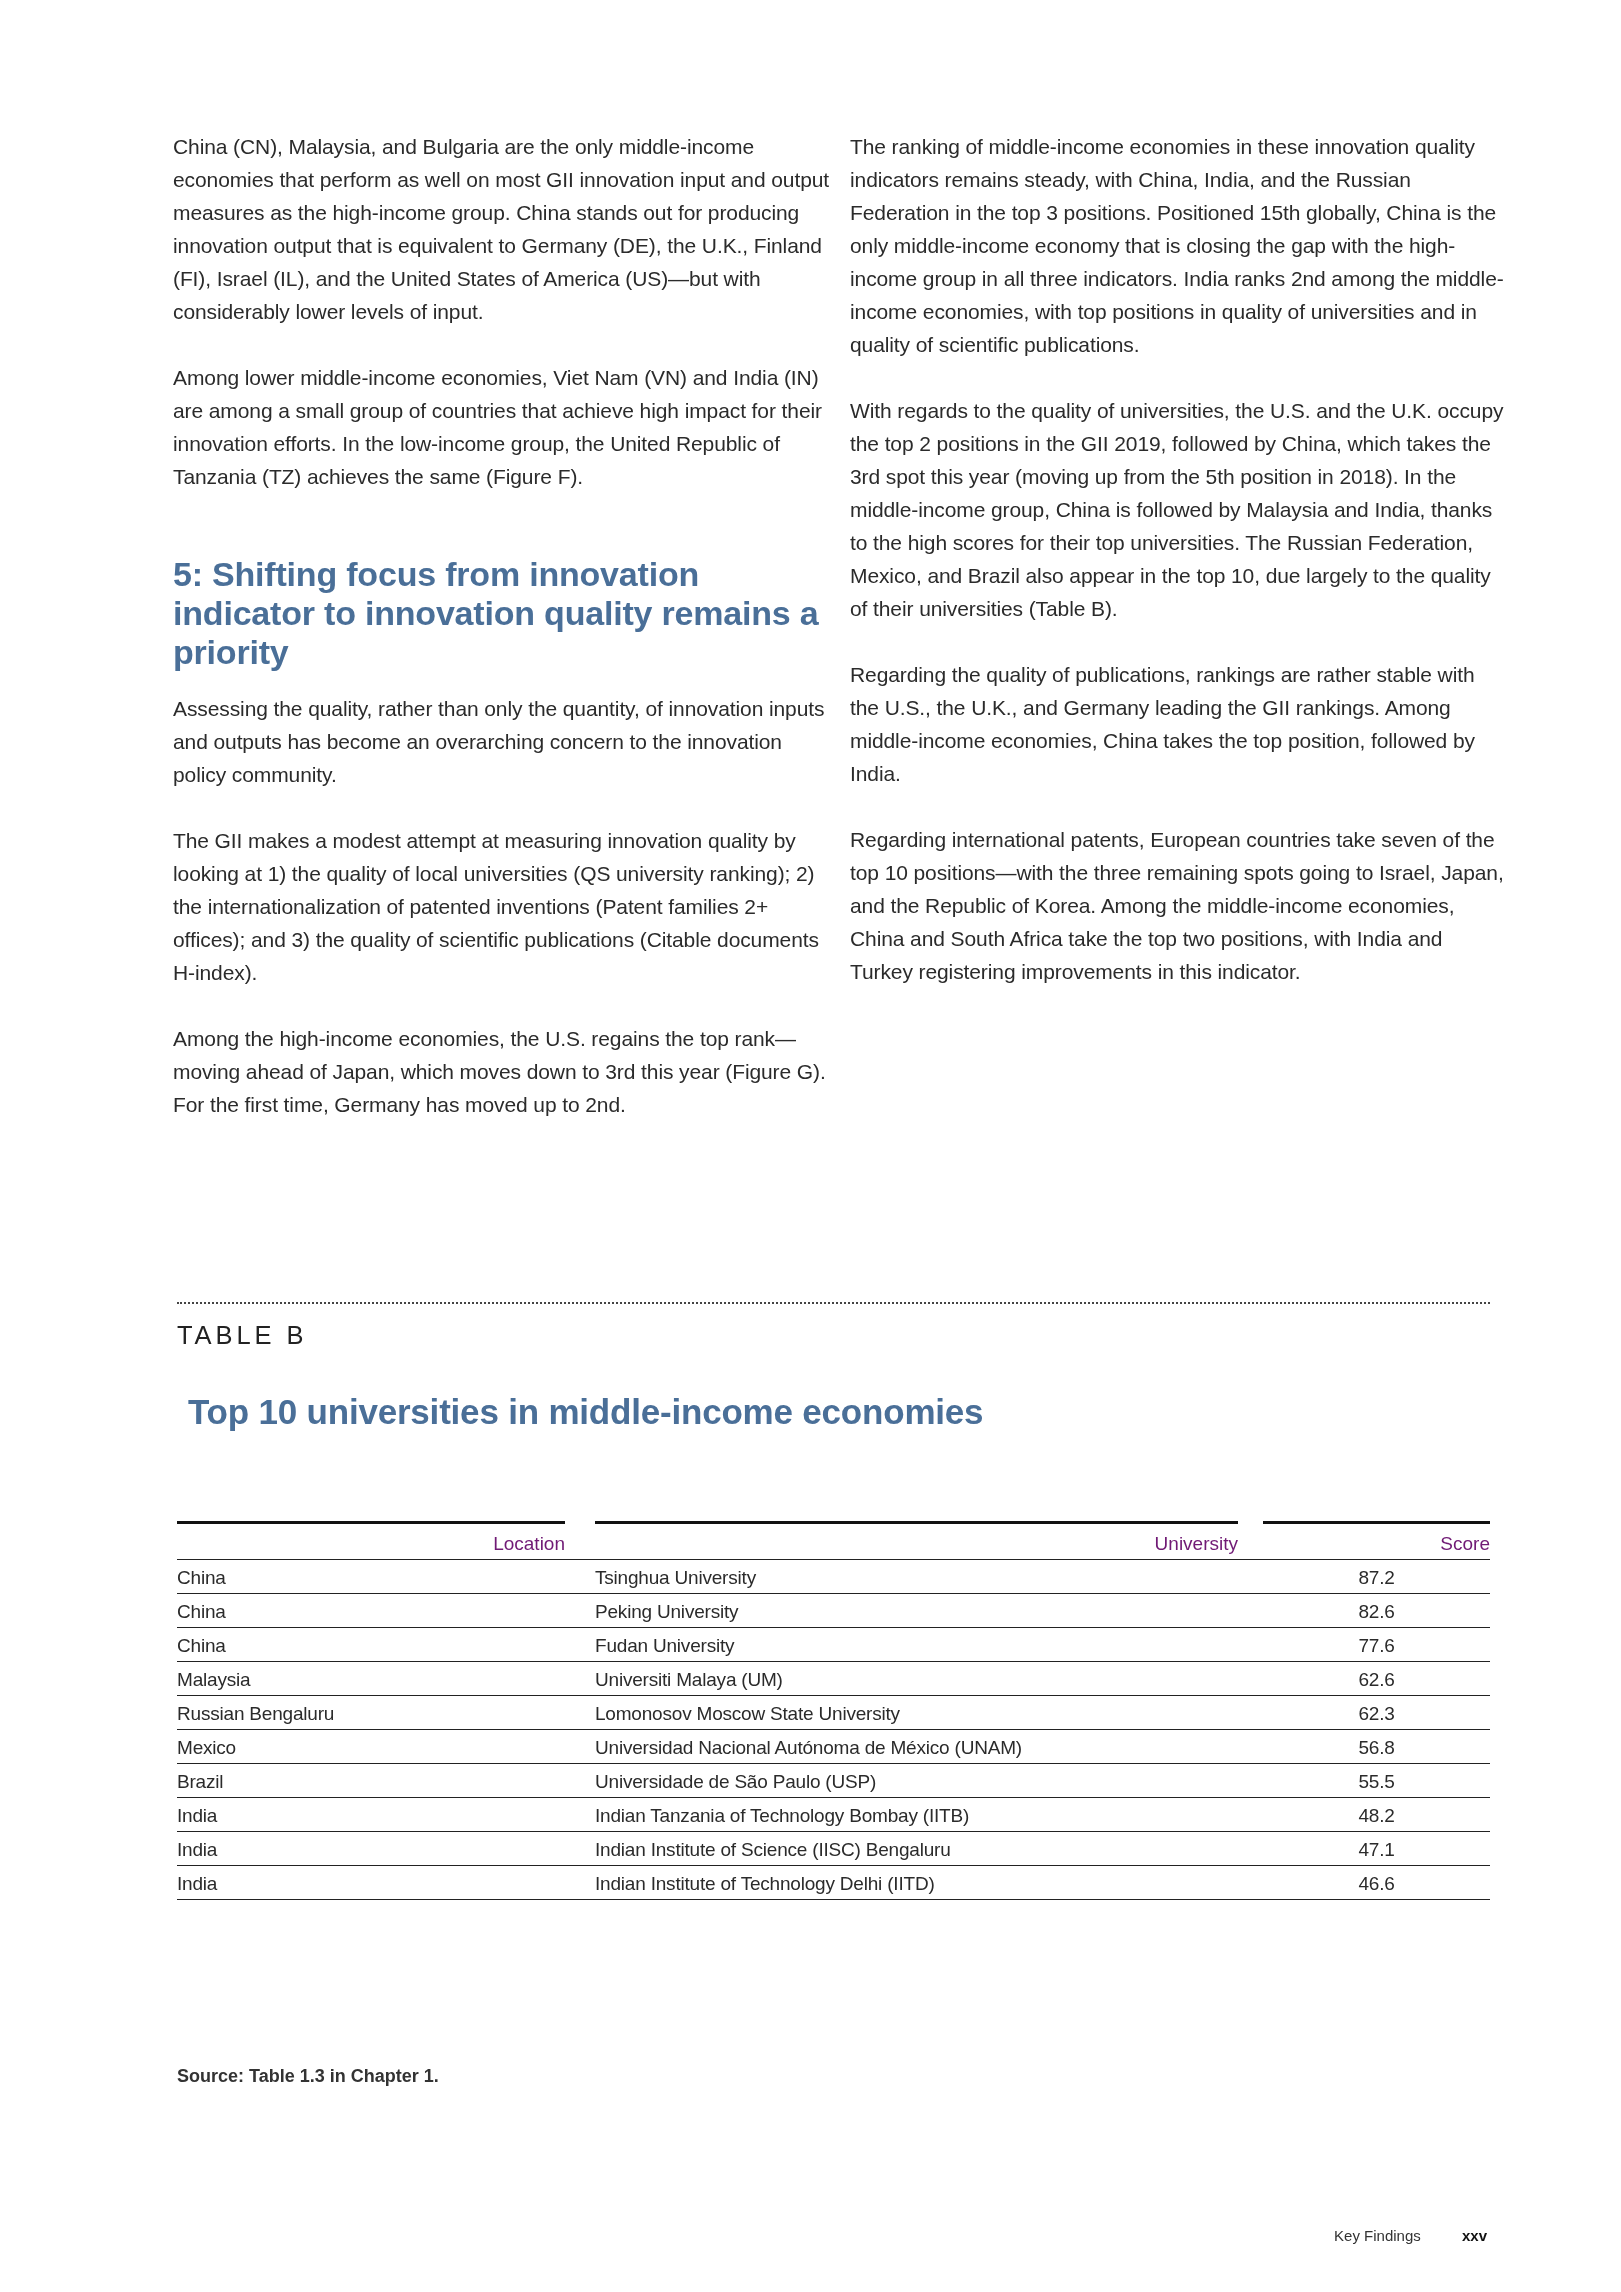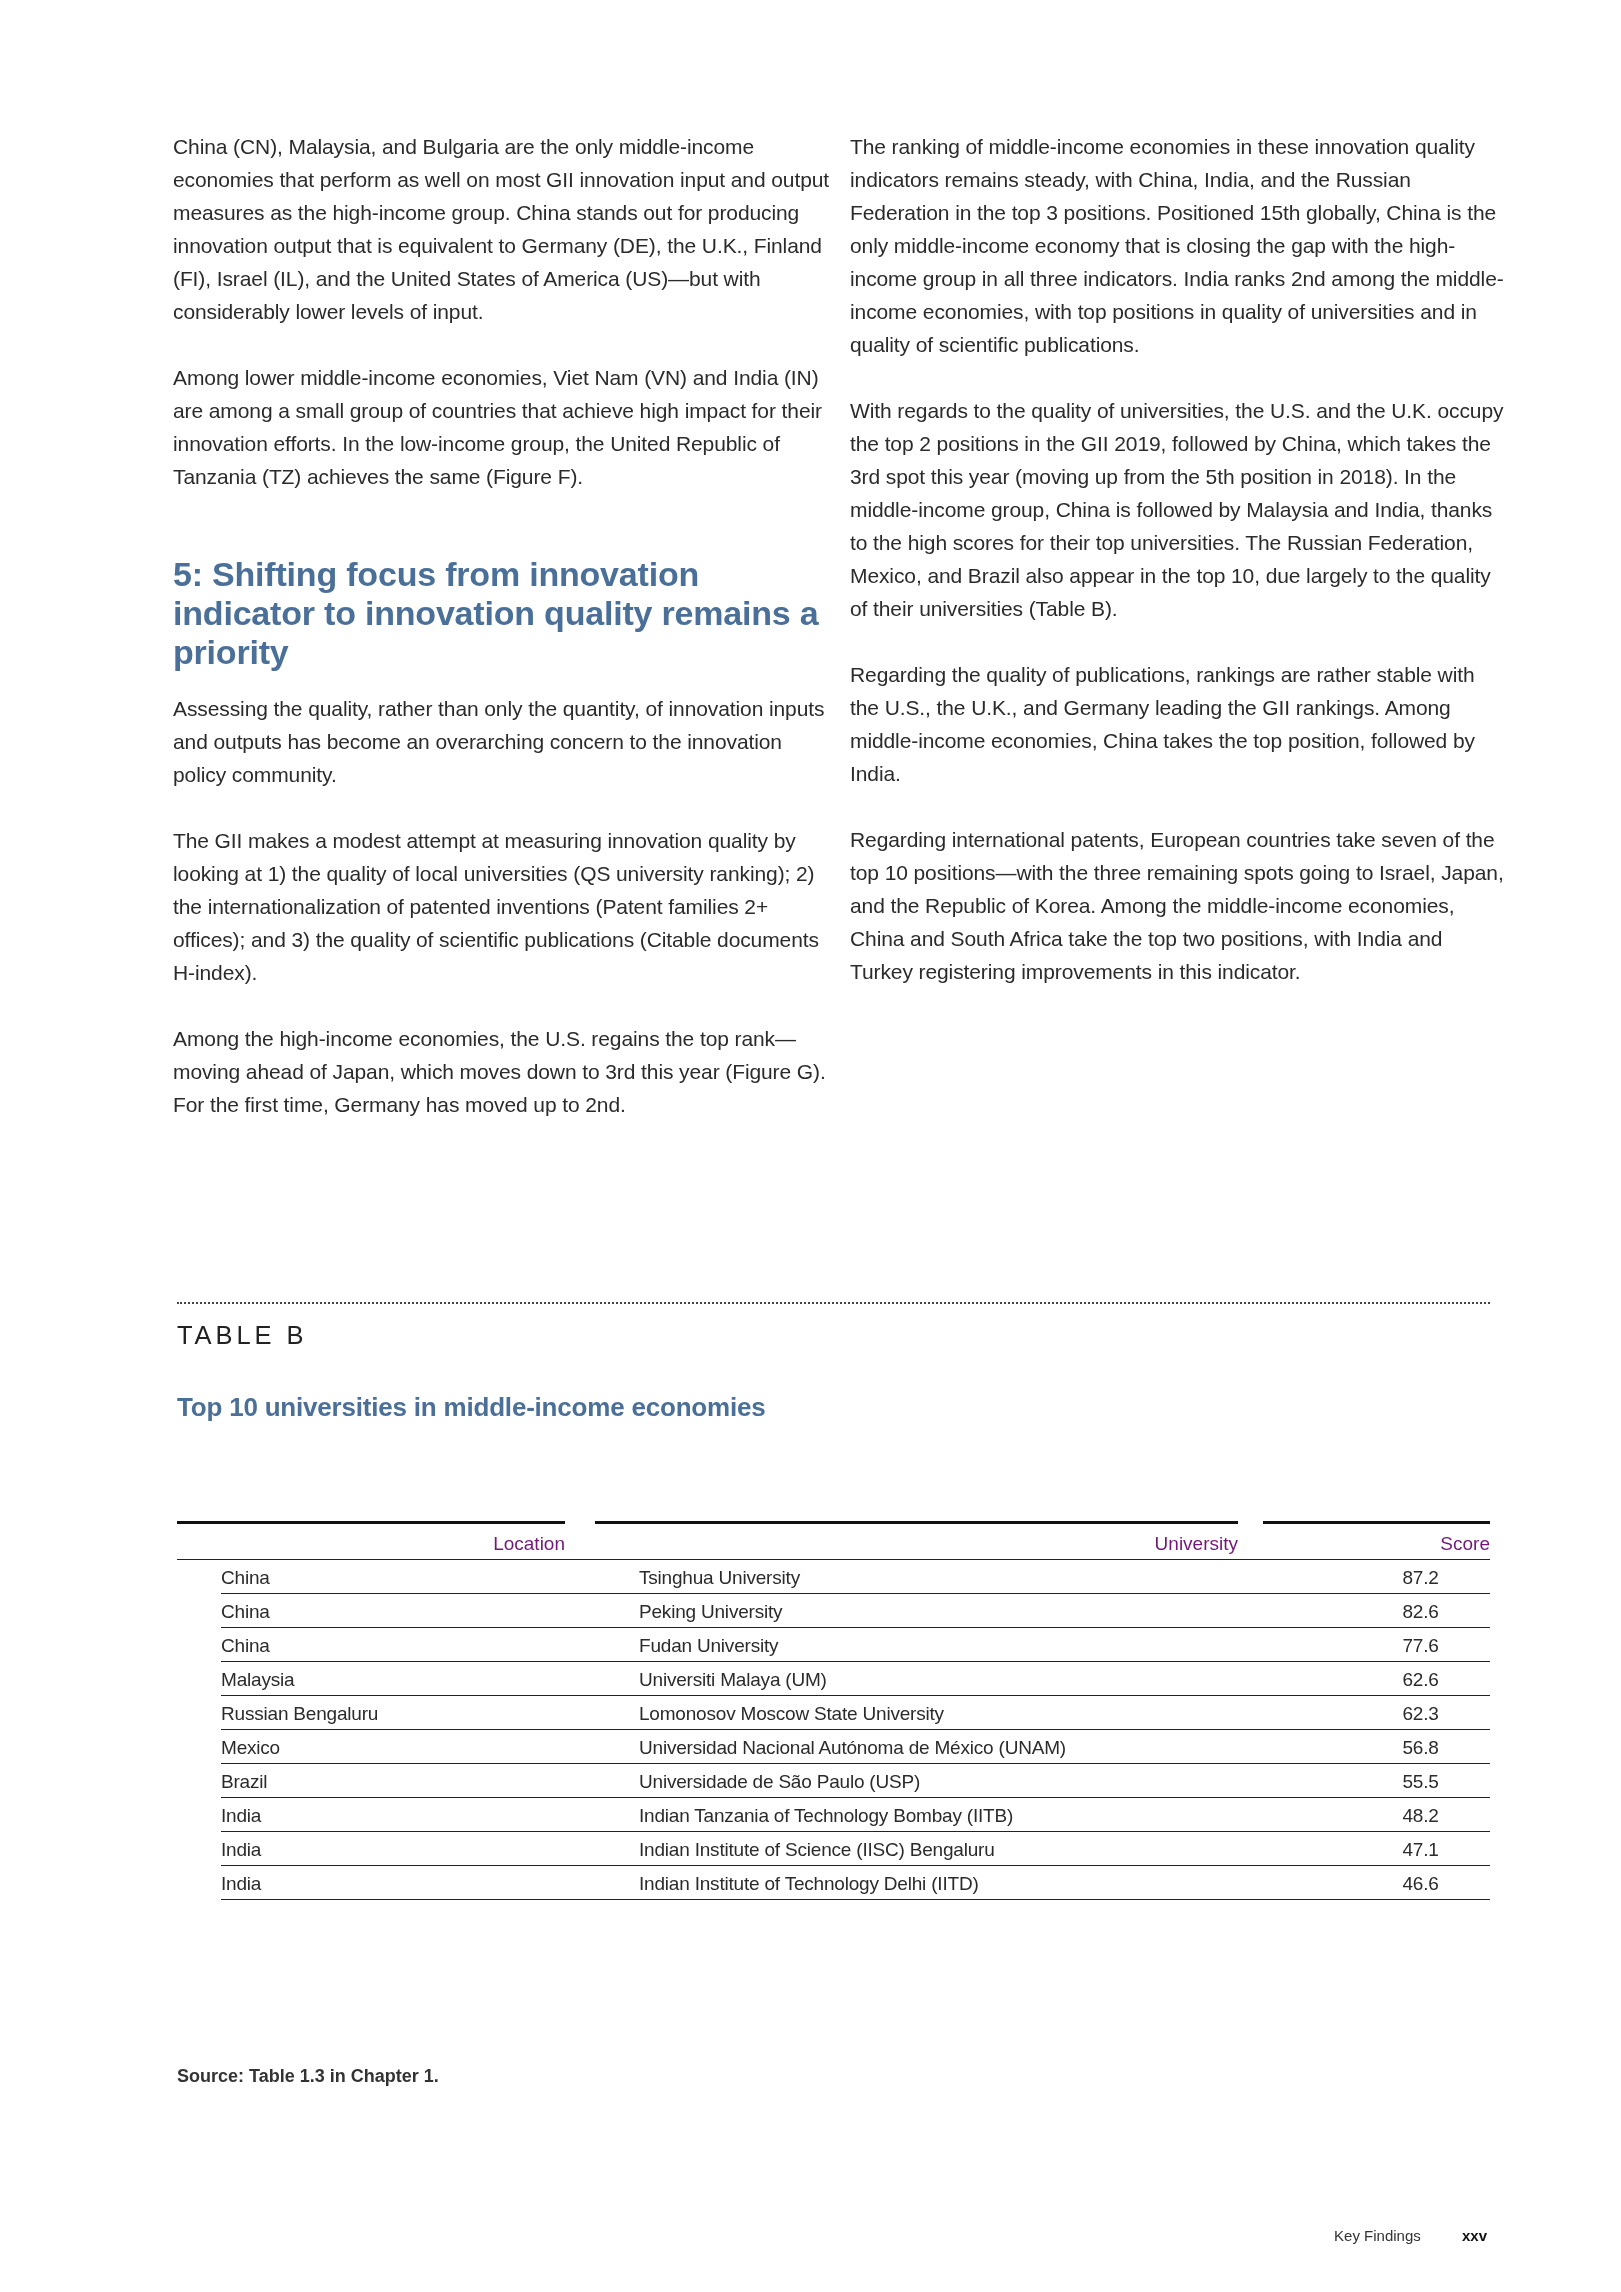--- a/index.html
+++ b/index.html
@@ -50,23 +50,23 @@
       position: absolute;
       left: 177px;
       top: 1321px;
       font-size: 25.5px;
       letter-spacing: 3.9px;
       color: #222;
       font-weight: normal;
     }
     .table-title {
       position: absolute;
-      left: 177px;
+      left: 188px;
       top: 1392px;
-      font-size: 26px;
+      font-size: 35px;
       font-weight: bold;
       color: #4a6f98;
       letter-spacing: -0.2px;
     }
     .table-wrap {
       position: absolute;
       left: 177px;
       top: 1506px;
       width: 1313px;
     }
@@ -82,21 +82,21 @@
       border-top: 3.4px solid #111;
       font-size: 19px;
       color: #701a75;
       text-align: right;
       line-height: 39px;
       box-sizing: border-box;
     }
     .th-location { left: 0; width: 388px; }
     .th-university { left: 418px; width: 643px; }
     .th-score { left: 1086px; width: 227px; }
-    .tbody { margin-top: 0; margin-left: 44px; }
+    .tbody { margin-top: 0; }
     .tr {
       position: relative;
       height: 33px;
       border-bottom: 1.5px solid #222;
       font-size: 19px;
       color: #2b2b2b;
       letter-spacing: -0.2px;
     }
     .tr:first-child { margin-top: 0; }
     .td {

